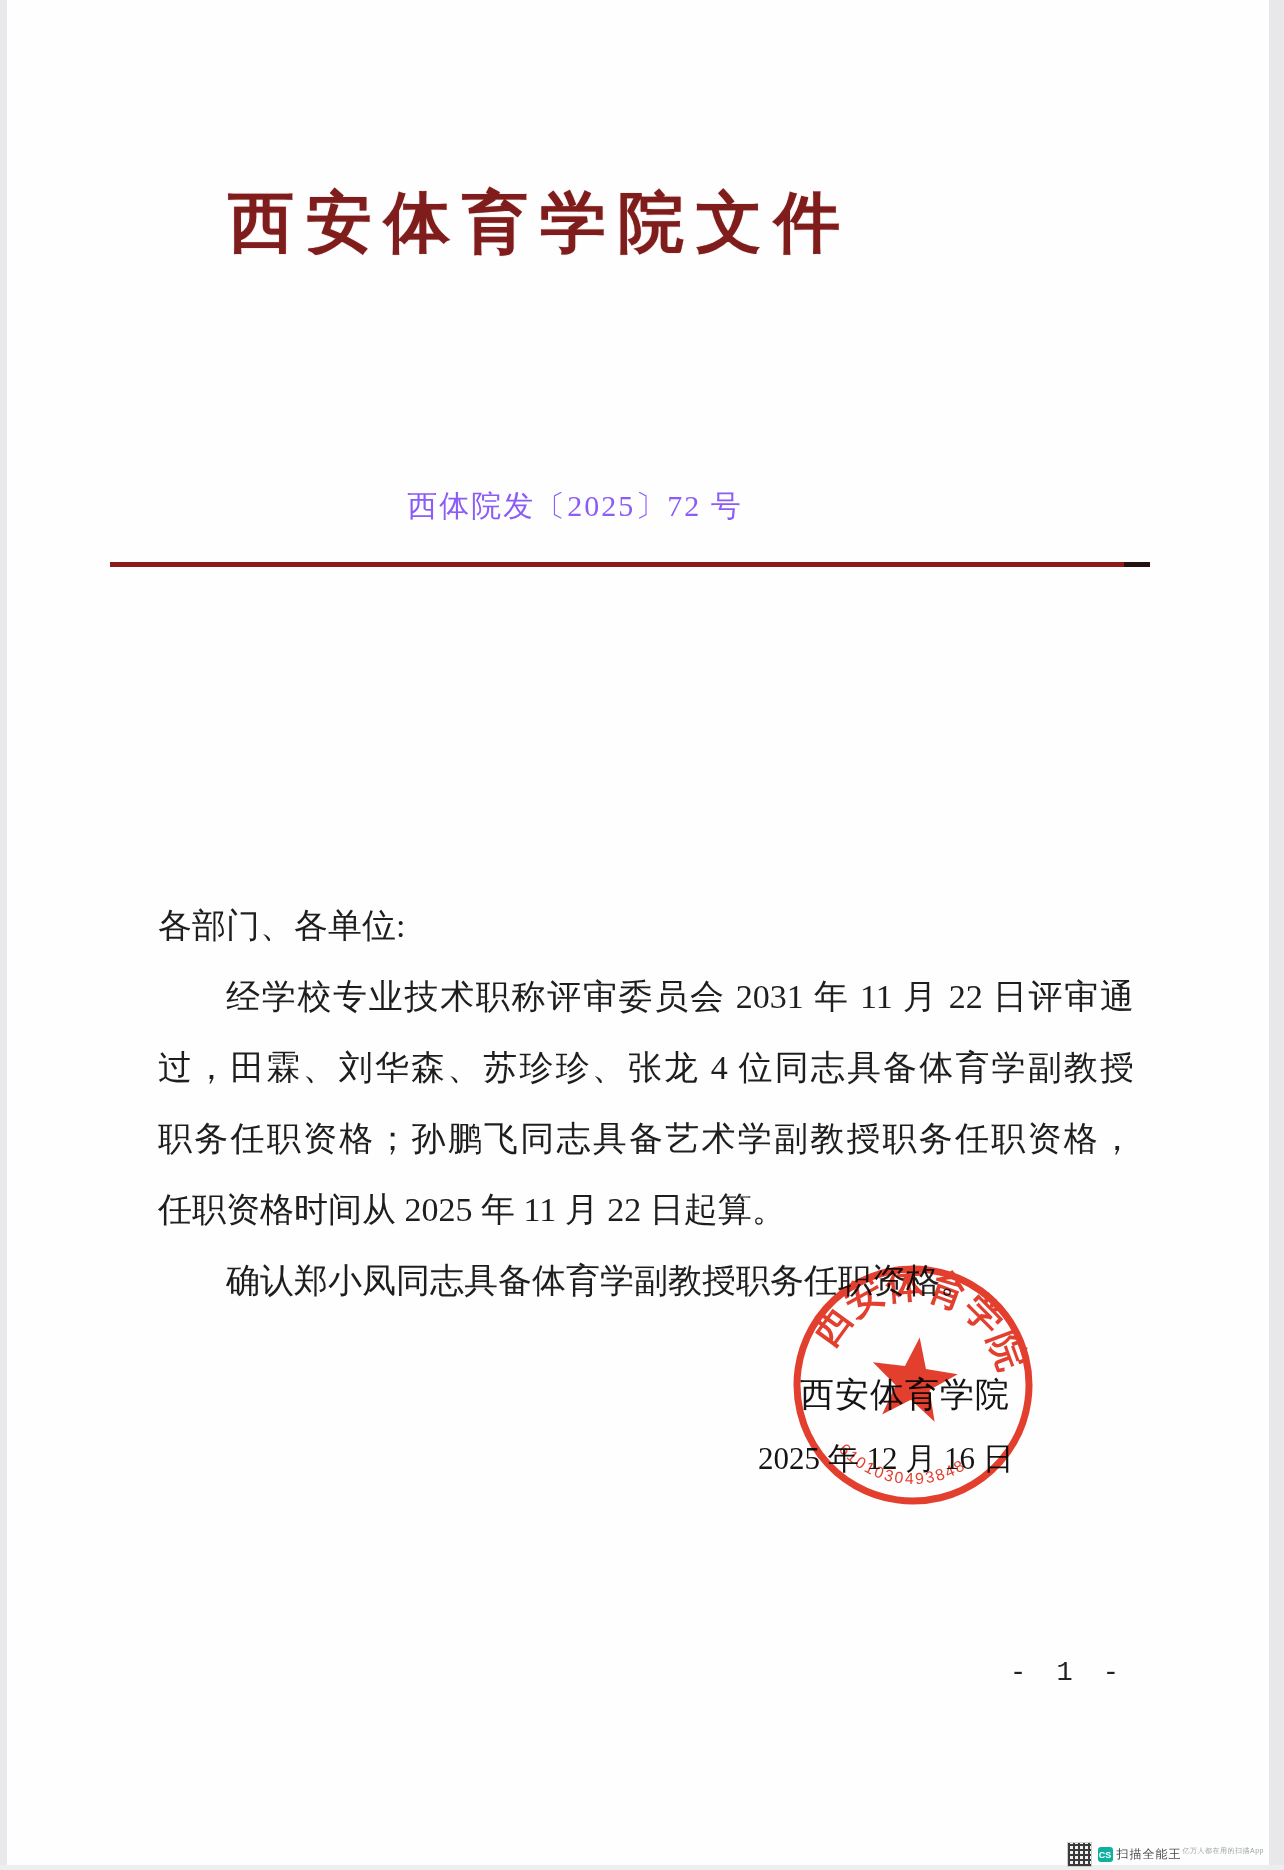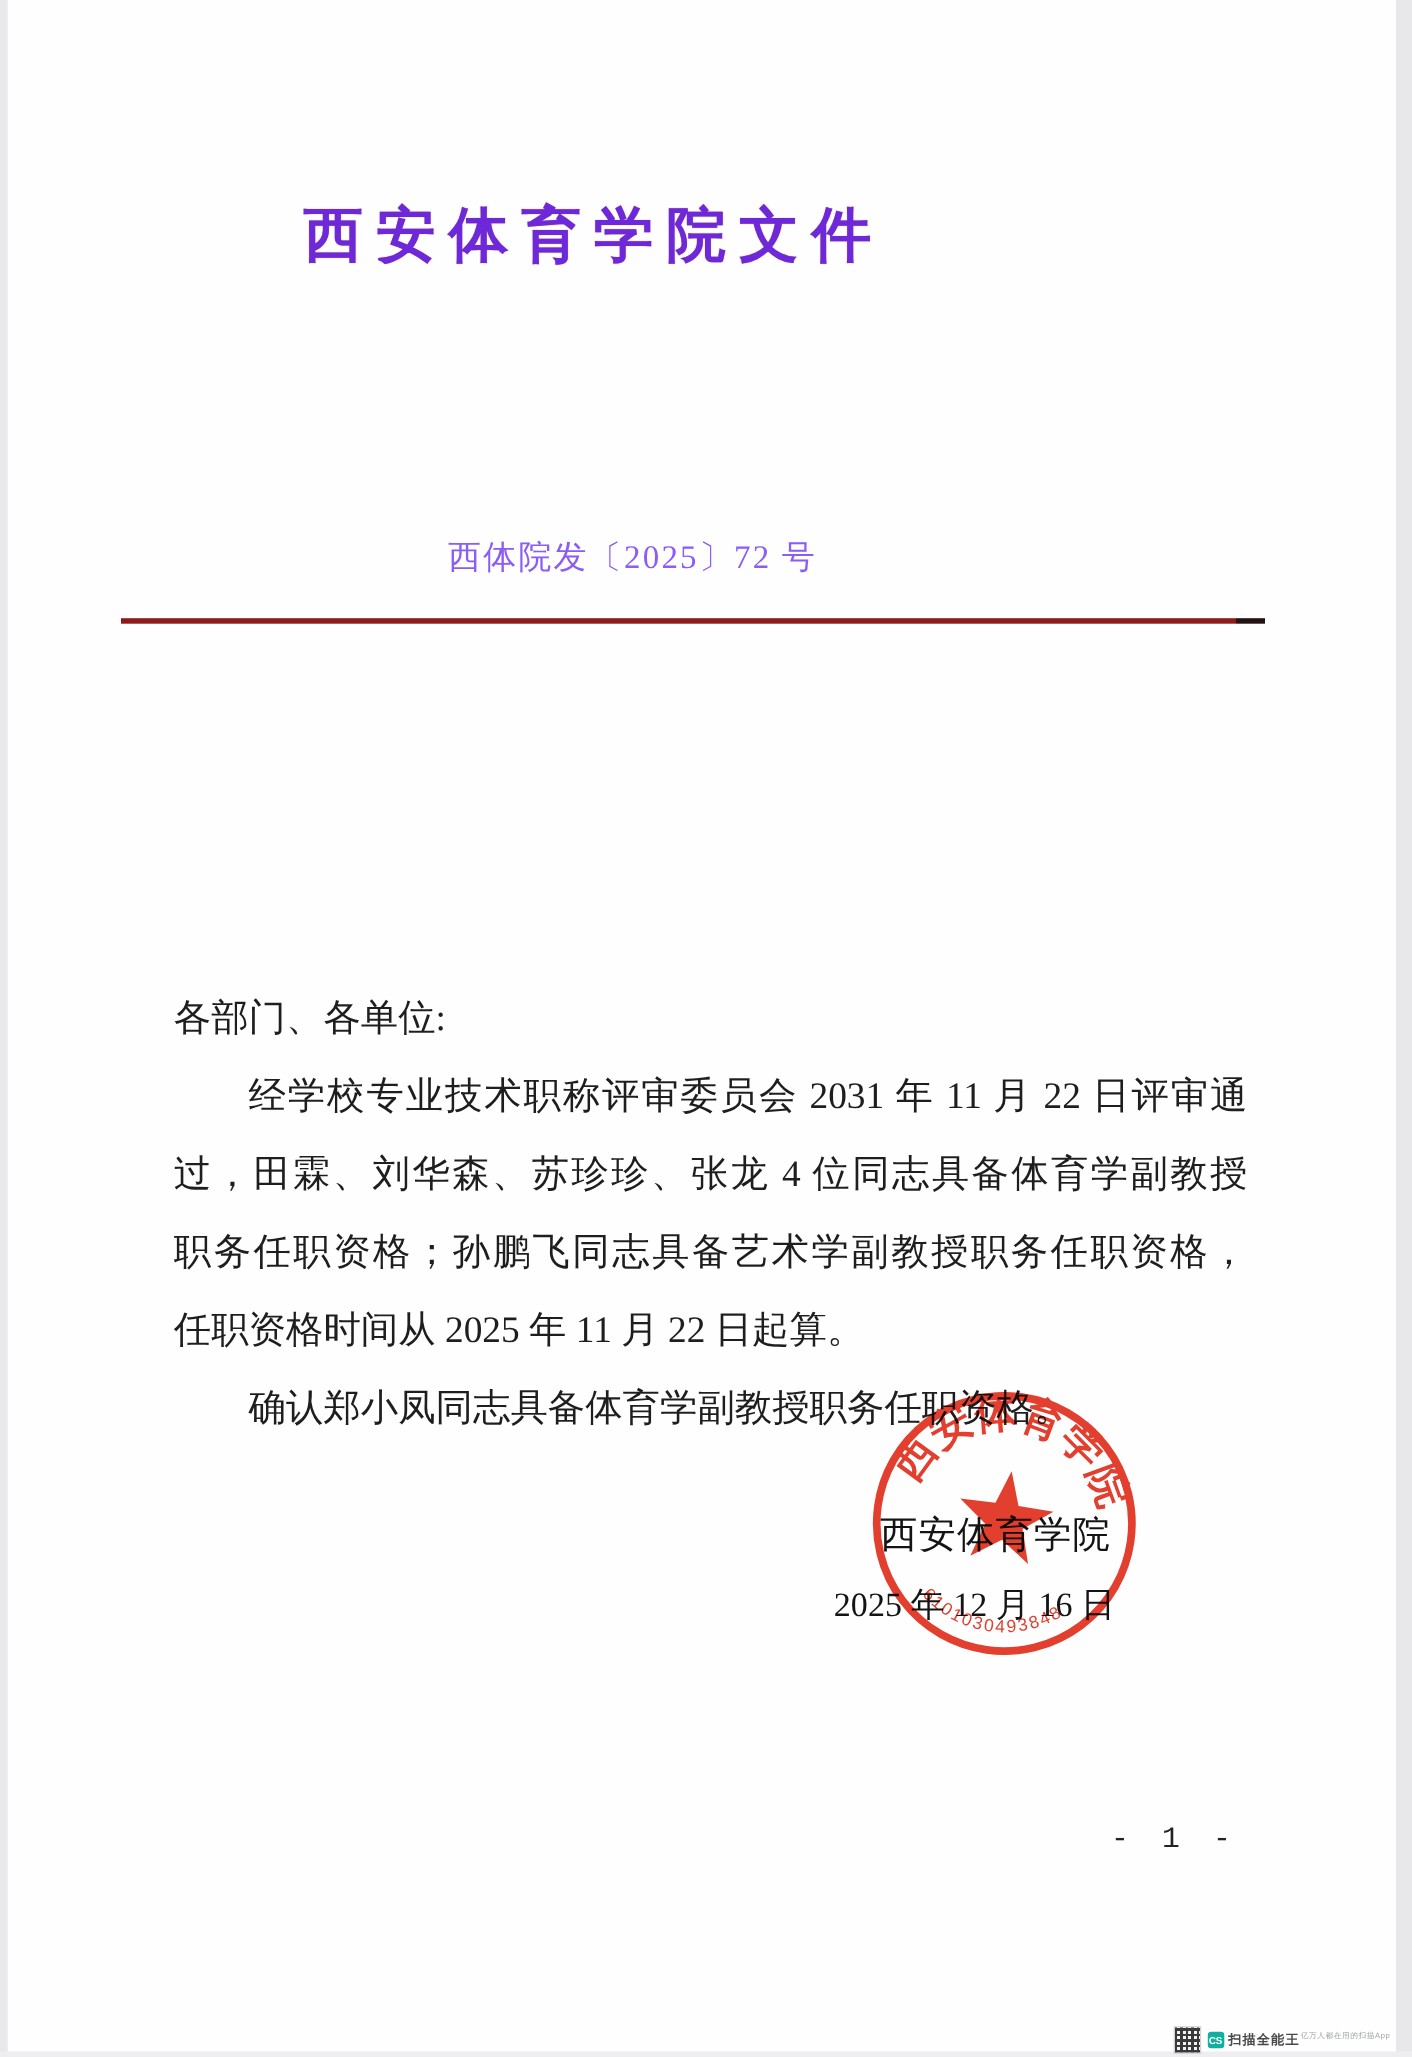--- a/index.html
+++ b/index.html
@@ -8,22 +8,22 @@
     background:#fefefe; overflow:hidden;
     font-family:"Liberation Serif","DejaVu Serif",serif;
     color:#1c1c1c;
   }
   .edge-left{position:absolute;left:0;top:0;width:7px;height:100%;background:#e9e9eb;}
   .edge-right{position:absolute;right:0;top:0;width:15px;height:100%;background:#e8e8ea;}
   .edge-bottom{position:absolute;left:0;bottom:0;width:100%;height:5px;background:#eeeef0;}
 
   .header-title{
     position:absolute; top:178px; left:0; width:1080px;
-    text-align:center; font-size:54px; font-weight:bold;
-    color:#6d28d9; letter-spacing:12px; white-space:nowrap;
+    text-align:center; font-size:66px; font-weight:bold;
+    color:#7f1d1d; letter-spacing:12px; white-space:nowrap;
     text-shadow:0 0 1px rgba(140,10,10,.6);
   }
   .doc-number{
     position:absolute; top:486px; left:0; width:1150px;
     text-align:center; font-size:30px; color:#8b5cf6; letter-spacing:2px;
   }
   .red-rule{
     position:absolute; top:562px; left:110px; width:1040px; height:5px;
     background:linear-gradient(to right,#8e1b1b 0 97.5%,#241111 97.5%);
   }
@@ -71,21 +71,21 @@
       repeating-linear-gradient(0deg,#3a3a3a 0 2px,transparent 2px 5px),
       repeating-linear-gradient(90deg,#3a3a3a 0 2px,#f2f2f2 2px 5px);
   }
   .wm-col{display:flex; flex-direction:row; gap:1px;}
   .wm-row{display:flex; align-items:center; gap:4px;}
   .wm-badge{
     width:15px; height:15px; background:#0fb0a0; border-radius:3px;
     color:#fff; font-size:9px; font-weight:bold; display:flex;
     align-items:center; justify-content:center;
   }
-  .wm-name{font-size:12px; font-weight:bold; color:#4a4a4a; letter-spacing:1px;}
+  .wm-name{font-size:12px; font-weight:normal; color:#4a4a4a; letter-spacing:1px;}
   .wm-tagline{font-size:7px; color:#9aa5a2; letter-spacing:.5px;}
 </style>
 </head>
 <body>
 
 <div class="page">
   <div class="edge-left"></div>
   <div class="edge-right"></div>
   <div class="edge-bottom"></div>
 

